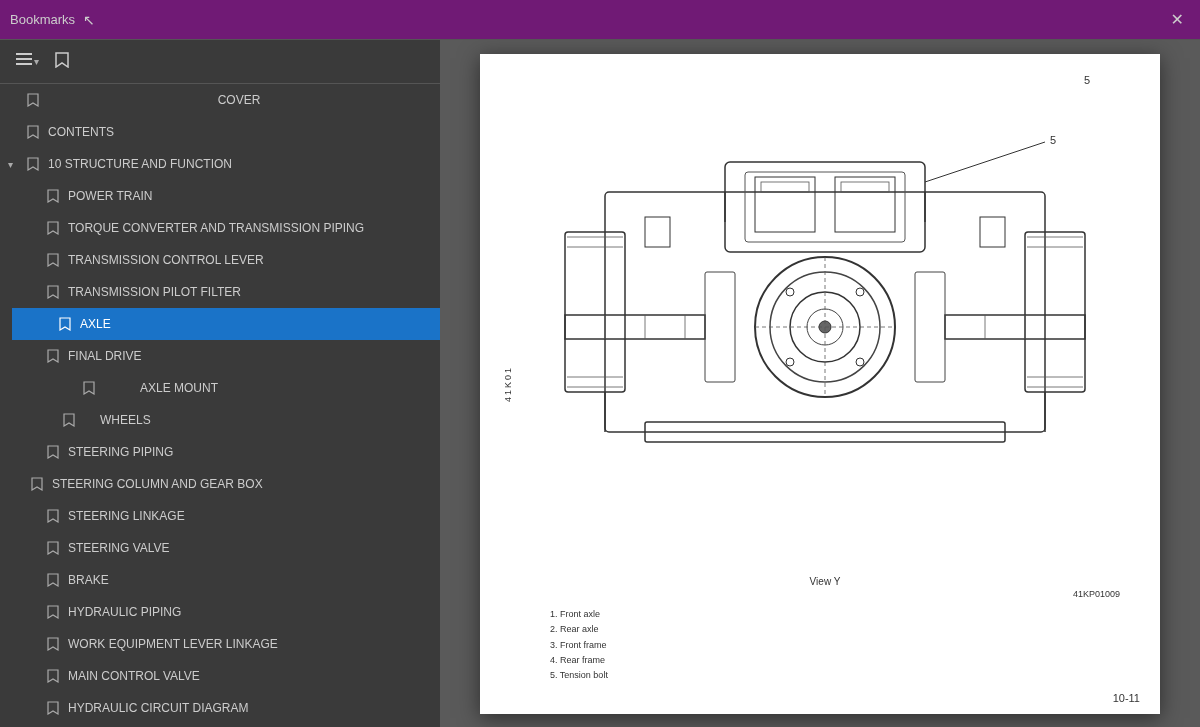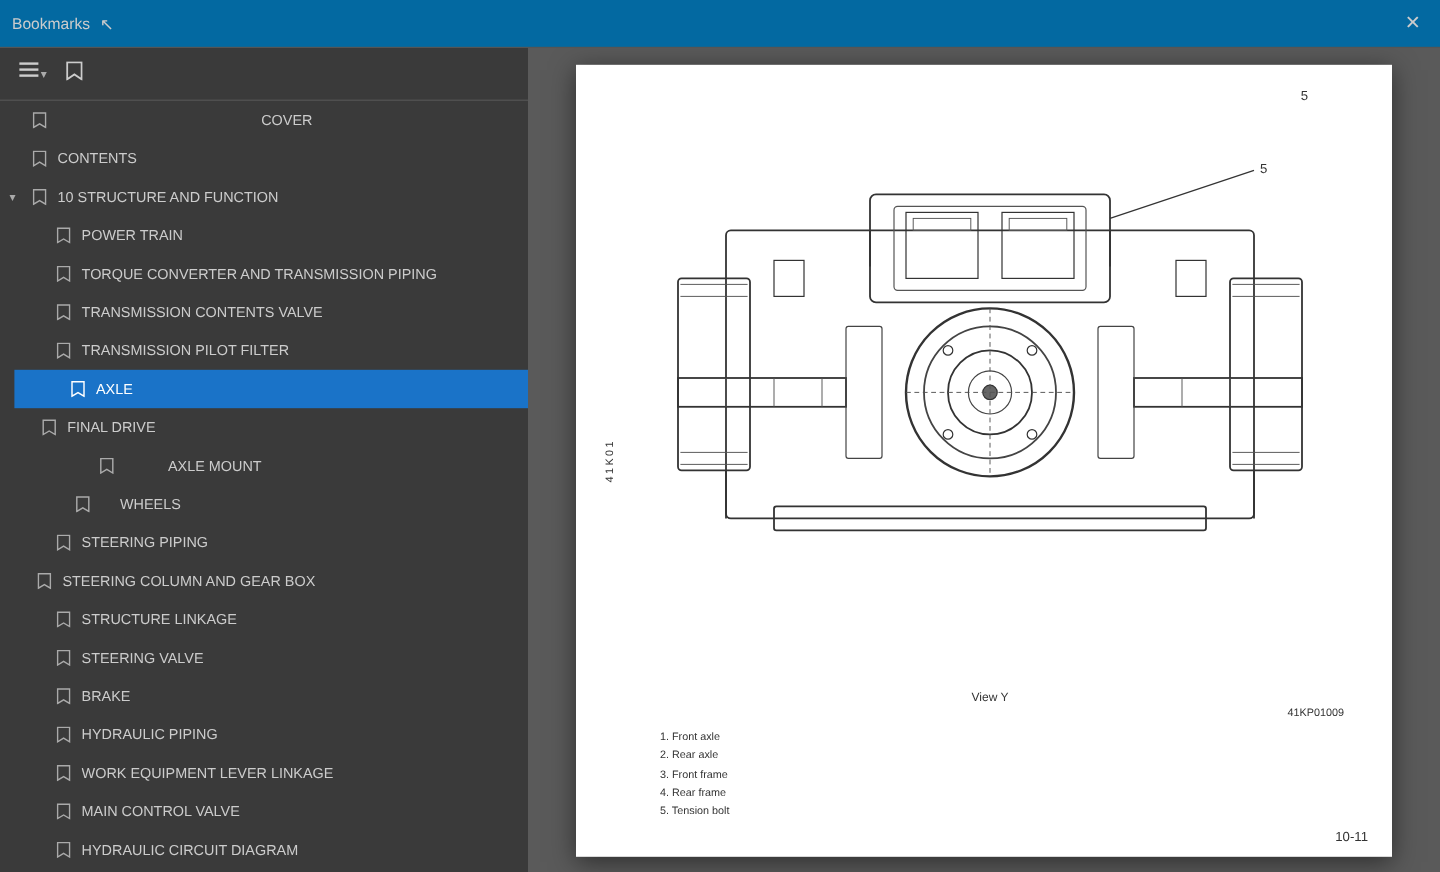--- a/index.html
+++ b/index.html
@@ -8,21 +8,21 @@
       height: 727px;
       display: flex;
       flex-direction: column;
       font-family: 'Segoe UI', Arial, sans-serif;
       background: #2b2b2b;
       overflow: hidden;
     }
 
     
     .title-bar {
-      background: #0369a1;
+      background: #701a75;
       height: 40px;
       display: flex;
       align-items: center;
       padding: 0 10px;
       justify-content: space-between;
       border-bottom: 1px solid #555;
     }
     .title-bar-left {
       display: flex;
       align-items: center;
@@ -316,41 +316,41 @@
           </span>
           <span class="bookmark-label">TORQUE CONVERTER AND TRANSMISSION PIPING</span>
         </div>
         <div class="bookmark-item" style="padding-left: 28px;">
           <span class="expand-arrow"></span>
           <span class="bookmark-icon">
             <svg viewBox="0 0 12 14" fill="none">
               <path d="M1 1 H11 V13 L6 10 L1 13 Z" stroke="#aaa" stroke-width="1.2" fill="none"></path>
             </svg>
           </span>
-          <span class="bookmark-label">TRANSMISSION CONTENTS VALVE</span>
+          <span class="bookmark-label">TRANSMISSION CONTROL LEVER</span>
         </div>
         <div class="bookmark-item" style="padding-left: 28px;">
           <span class="expand-arrow"></span>
           <span class="bookmark-icon">
             <svg viewBox="0 0 12 14" fill="none">
               <path d="M1 1 H11 V13 L6 10 L1 13 Z" stroke="#aaa" stroke-width="1.2" fill="none"></path>
             </svg>
           </span>
           <span class="bookmark-label">TRANSMISSION PILOT FILTER</span>
         </div>
         <div class="bookmark-item active" style="padding-left: 28px; margin-left: 12px;">
           <span class="expand-arrow"></span>
           <span class="bookmark-icon">
             <svg viewBox="0 0 12 14" fill="none">
               <path d="M1 1 H11 V13 L6 10 L1 13 Z" stroke="white" stroke-width="1.2" fill="none"></path>
             </svg>
           </span>
           <span class="bookmark-label">AXLE</span>
         </div>
-        <div class="bookmark-item" style="padding-left: 16px;">
+        <div class="bookmark-item" style="padding-left: 28px;">
           <span class="expand-arrow"></span>
           <span class="bookmark-icon">
             <svg viewBox="0 0 12 14" fill="none">
               <path d="M1 1 H11 V13 L6 10 L1 13 Z" stroke="#aaa" stroke-width="1.2" fill="none"></path>
             </svg>
           </span>
           <span class="bookmark-label">FINAL DRIVE</span>
         </div>
         <div class="bookmark-item" style="padding-left: 28px; gap: 36px;">
           <span class="expand-arrow"></span>
@@ -388,21 +388,21 @@
           </span>
           <span class="bookmark-label">STEERING COLUMN AND GEAR BOX</span>
         </div>
         <div class="bookmark-item" style="padding-left: 28px;">
           <span class="expand-arrow"></span>
           <span class="bookmark-icon">
             <svg viewBox="0 0 12 14" fill="none">
               <path d="M1 1 H11 V13 L6 10 L1 13 Z" stroke="#aaa" stroke-width="1.2" fill="none"></path>
             </svg>
           </span>
-          <span class="bookmark-label">STRUCTURE LINKAGE</span>
+          <span class="bookmark-label">STEERING LINKAGE</span>
         </div>
         <div class="bookmark-item" style="padding-left: 28px;">
           <span class="expand-arrow"></span>
           <span class="bookmark-icon">
             <svg viewBox="0 0 12 14" fill="none">
               <path d="M1 1 H11 V13 L6 10 L1 13 Z" stroke="#aaa" stroke-width="1.2" fill="none"></path>
             </svg>
           </span>
           <span class="bookmark-label">STEERING VALVE</span>
         </div>

